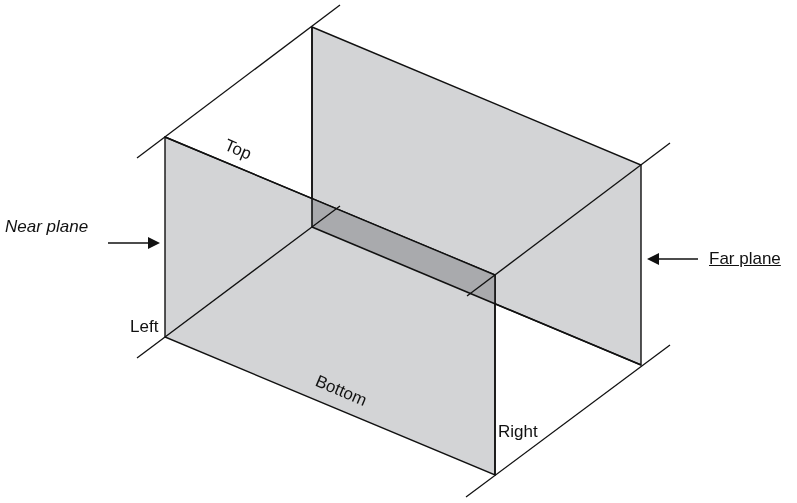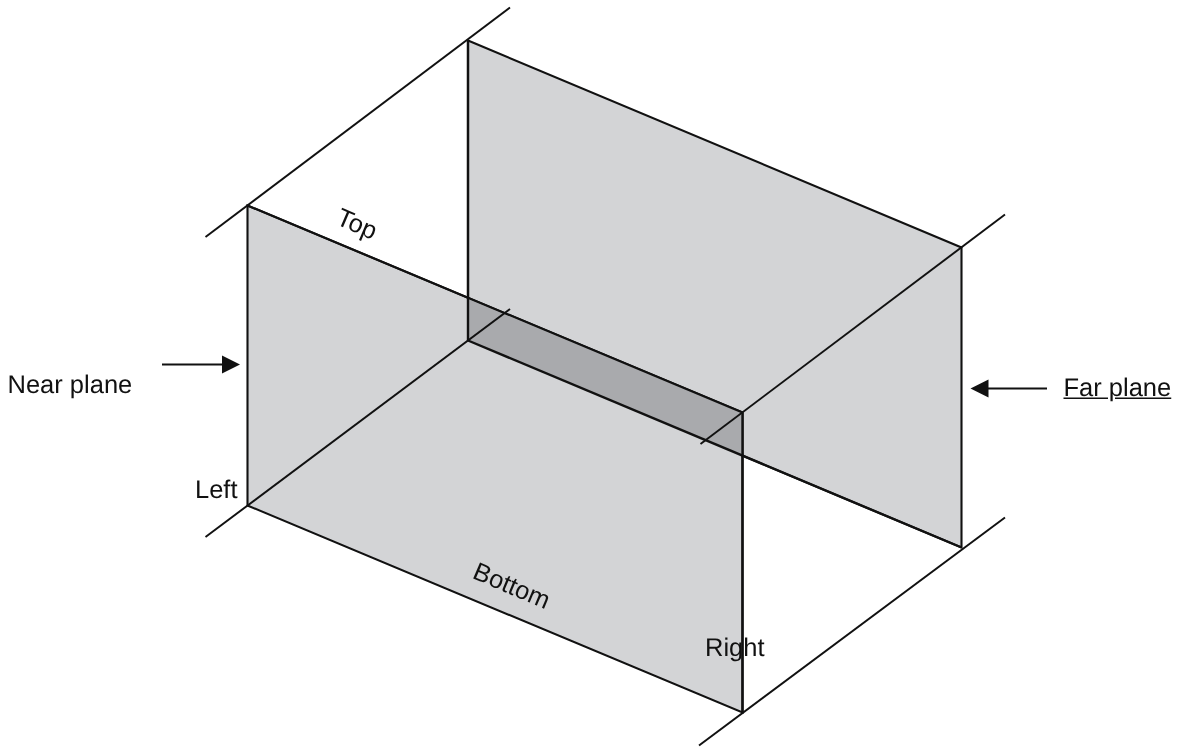--- a/index.html
+++ b/index.html
@@ -36,18 +36,18 @@
   <line x1="467" y1="296" x2="670" y2="143" stroke="#111" stroke-width="1.3"></line>
   <line x1="466" y1="497" x2="670" y2="345" stroke="#111" stroke-width="1.3"></line>
 
   <line x1="108" y1="243" x2="150" y2="243" stroke="#111" stroke-width="1.3"></line>
   <polygon points="148,237 160,243 148,249" fill="#111"></polygon>
 
   <line x1="657" y1="259" x2="698" y2="259" stroke="#111" stroke-width="1.3"></line>
   <polygon points="659,253 647,259 659,265" fill="#111"></polygon>
 </svg>
 
-<div class="lbl" style="left:5px; top:248px;">Near plane</div>
+<div class="lbl" style="left:5px; top:218px;font-style:italic;">Near plane</div>
 <div class="lbl" style="left:709px; top:250px;text-decoration:underline;">Far plane</div>
 <div class="lbl" style="left:130px; top:318px;text-align:right;">Left</div>
-<div class="lbl" style="left:470px; top:423px;text-align:center;">Right</div>
+<div class="lbl" style="left:498px; top:423px;text-align:center;">Right</div>
 <div class="lbl rot" style="left:222px; top:135px; transform: rotate(23deg);">Top</div>
 <div class="lbl rot" style="left:313px; top:371px; transform: rotate(23deg);">Bottom</div>
 
 </body></html>

